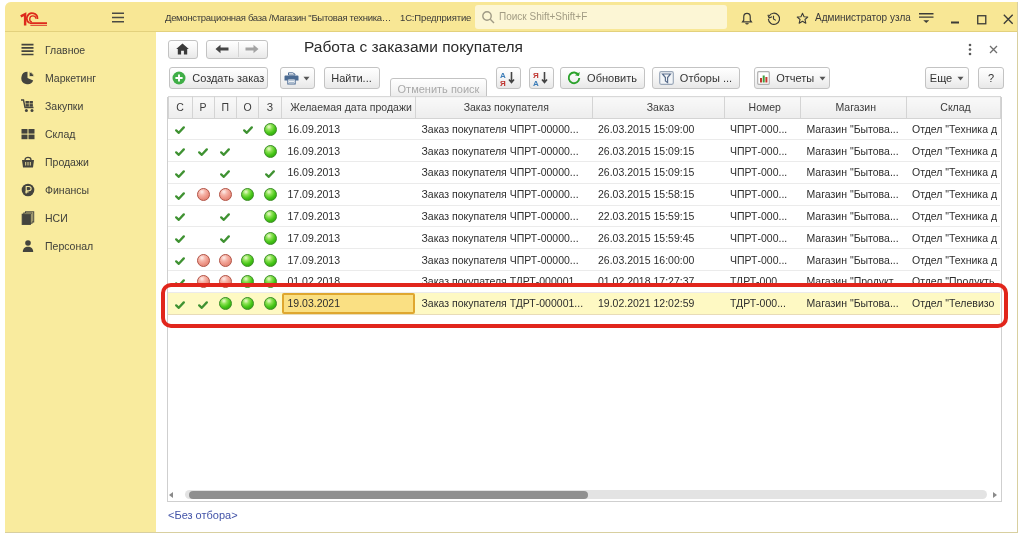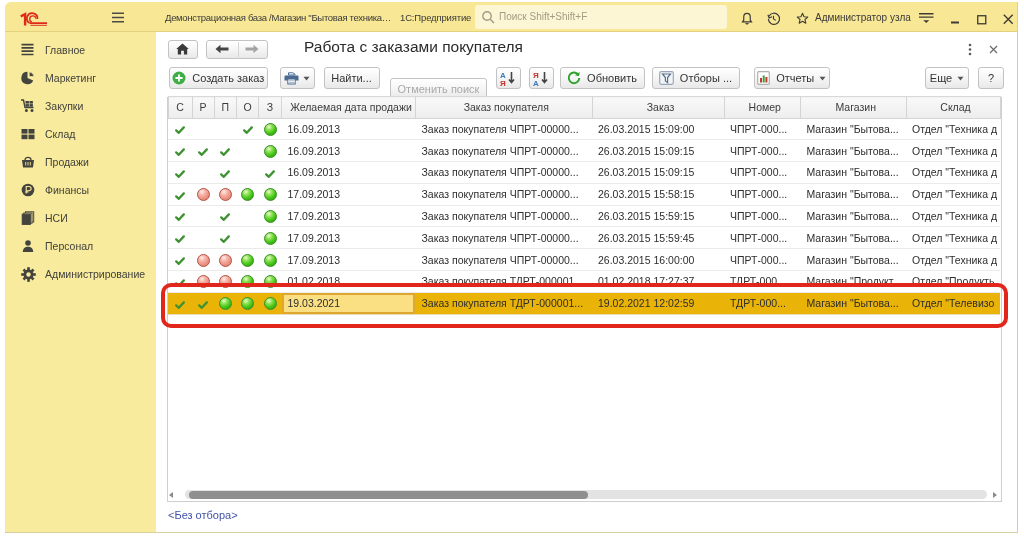--- a/index.html
+++ b/index.html
@@ -20,21 +20,21 @@
 .mi { position:absolute; left:0; width:151px; height:22px; }
 .mi svg { position:absolute; left:16px; top:50%; margin-top:-7px; }
 .mi span { position:absolute; left:40px; top:50%; margin-top:-6px; font-size:10.5px; color:#41413b; }
 
 .grid { position:absolute; left:10.5px; top:65px; width:835px; height:405px; border:1px solid #cfcfcf; border-top:none; }
 table { border-collapse:collapse; table-layout:fixed; width:833px; margin-top:-1px; }
 th { height:21.5px; background:linear-gradient(#f9f9f9,#ededed); border:1px solid #d4d4d4; border-top:1px solid #d8d8d8; font-size:10.5px; font-weight:normal; color:#3c3c3c; text-align:center; padding:0 0 0 5px; overflow:hidden; white-space:nowrap; }
 th.c { text-align:center; padding:0; }
 td { height:21.8px; border-bottom:1px solid #ebebeb; font-size:10.5px; color:#2d2d2d; padding:0 0 0 6px; overflow:hidden; white-space:nowrap; text-align:left; vertical-align:middle; }
 td.c { text-align:center; padding:0; }
-tr.hl td { background:#eab308; border-bottom:1px solid #e8dcb8; }
+tr.hl td { background:#fef9c3; border-bottom:1px solid #e8dcb8; }
 .ball { display:inline-block; width:13px; height:13px; border-radius:50%; vertical-align:middle; }
 .ball.g { background:radial-gradient(circle at 36% 26%, #eefbd0 0%, #8ce254 28%, #46c617 58%, #2a9c0b 92%); border:1px solid #3f8f2b; }
 .ball.r { background:radial-gradient(circle at 36% 26%, #fdeeea 0%, #f6b5a9 30%, #ec9283 62%, #d97b68 95%); border:1px solid #b25548; }
 .chk { display:inline-block; vertical-align:middle; }
 .selcell { position:relative; height:21px; border:2px solid #DFA72F; background:#FAE083; border-radius:2px; line-height:17px; padding-left:4px; width:133.5px; }
 
 .redbox { position:absolute; left:161px; top:283px; width:847px; height:45px; border:4.5px solid #E1261C; border-radius:10px; z-index:50; }
 .hscroll { position:absolute; left:29px; top:458px; width:802px; height:9px; background:#e3e3e3; border-radius:5px; }
 .hthumb { position:absolute; left:4px; top:0.5px; width:399px; height:8px; background:#8f8f8f; border-radius:4px; }
 .footlink { position:absolute; left:12px; top:477px; font-size:11px; color:#4253A8; }
@@ -145,41 +145,20 @@
           <rect x="1.2" y="3.2" width="8.2" height="10.2" fill="#44443e" stroke="#44443e" stroke-width="1"></rect>
         </svg>
       <span>НСИ</span>
     </div>
     <div class="mi" style="top:203px">
       <svg width="14" height="14" viewBox="0 0 14 14">
           <circle cx="7" cy="4" r="2.8" fill="#44443e"></circle>
           <path d="M1.8 13 C1.8 9.5 4 7.8 7 7.8 C10 7.8 12.2 9.5 12.2 13 Z" fill="#44443e"></path>
         </svg>
       <span>Персонал</span>
-    </div>
-    <div class="mi" style="top:231px">
-      <svg width="15" height="15" viewBox="0 0 15 15">
-          <g fill="#44443e">
-            <circle cx="7.5" cy="7.5" r="5"></circle>
-            <g transform="translate(7.5,7.5)">
-              <rect x="-1.3" y="-7.3" width="2.6" height="3"></rect>
-              <rect x="-1.3" y="4.3" width="2.6" height="3"></rect>
-              <rect x="-7.3" y="-1.3" width="3" height="2.6"></rect>
-              <rect x="4.3" y="-1.3" width="3" height="2.6"></rect>
-              <g transform="rotate(45)">
-                <rect x="-1.3" y="-7.1" width="2.6" height="2.6"></rect>
-                <rect x="-1.3" y="4.5" width="2.6" height="2.6"></rect>
-                <rect x="-7.1" y="-1.3" width="2.6" height="2.6"></rect>
-                <rect x="4.5" y="-1.3" width="2.6" height="2.6"></rect>
-              </g>
-            </g>
-          </g>
-          <circle cx="7.5" cy="7.5" r="2.2" fill="#F9EB9E"></circle>
-        </svg>
-      <span>Администрирование</span>
     </div>
   </div>
   <div class="content">
     <div class="btn" style="left:11.5px;top:7.5px;width:30px;height:19px">
       <svg width="13" height="12" viewBox="0 0 13 12">
           <path d="M6.5 0.5 L12.8 6 H11.2 V11.5 H7.9 V7.8 H5.1 V11.5 H1.8 V6 H0.2 Z" fill="#3a3a3a"></path>
         </svg>
     </div>
     <div class="btn" style="left:50px;top:7.5px;width:61.5px;height:19px;padding:0">
       <svg width="14" height="10" viewBox="0 0 14 10" style="margin-right:8px">
@@ -374,21 +353,21 @@
                   <path d="M1.2 4.4 L3.8 6.8 L8.8 1.4" stroke="#3f9232" stroke-width="2.3" fill="none" stroke-linecap="round" stroke-linejoin="round"></path>
                 </svg></td>
               <td class="c"></td>
               <td class="c"><svg class="chk" width="10" height="8" viewBox="0 0 10 8">
                   <path d="M1.2 4.4 L3.8 6.8 L8.8 1.4" stroke="#3f9232" stroke-width="2.3" fill="none" stroke-linecap="round" stroke-linejoin="round"></path>
                 </svg></td>
               <td class="c"></td>
               <td class="c"><i class="ball g"></i></td>
               <td>17.09.2013</td>
               <td>Заказ покупателя ЧПРТ-00000...</td>
-              <td>26.03.2015 15:59:15</td>
+              <td>22.03.2015 15:59:15</td>
               <td>ЧПРТ-000...</td>
               <td>Магазин "Бытова...</td>
               <td>Отдел "Техника д</td>
             </tr>
         <tr>
               <td class="c"><svg class="chk" width="10" height="8" viewBox="0 0 10 8">
                   <path d="M1.2 4.4 L3.8 6.8 L8.8 1.4" stroke="#3f9232" stroke-width="2.3" fill="none" stroke-linecap="round" stroke-linejoin="round"></path>
                 </svg></td>
               <td class="c"></td>
               <td class="c"><svg class="chk" width="10" height="8" viewBox="0 0 10 8">

